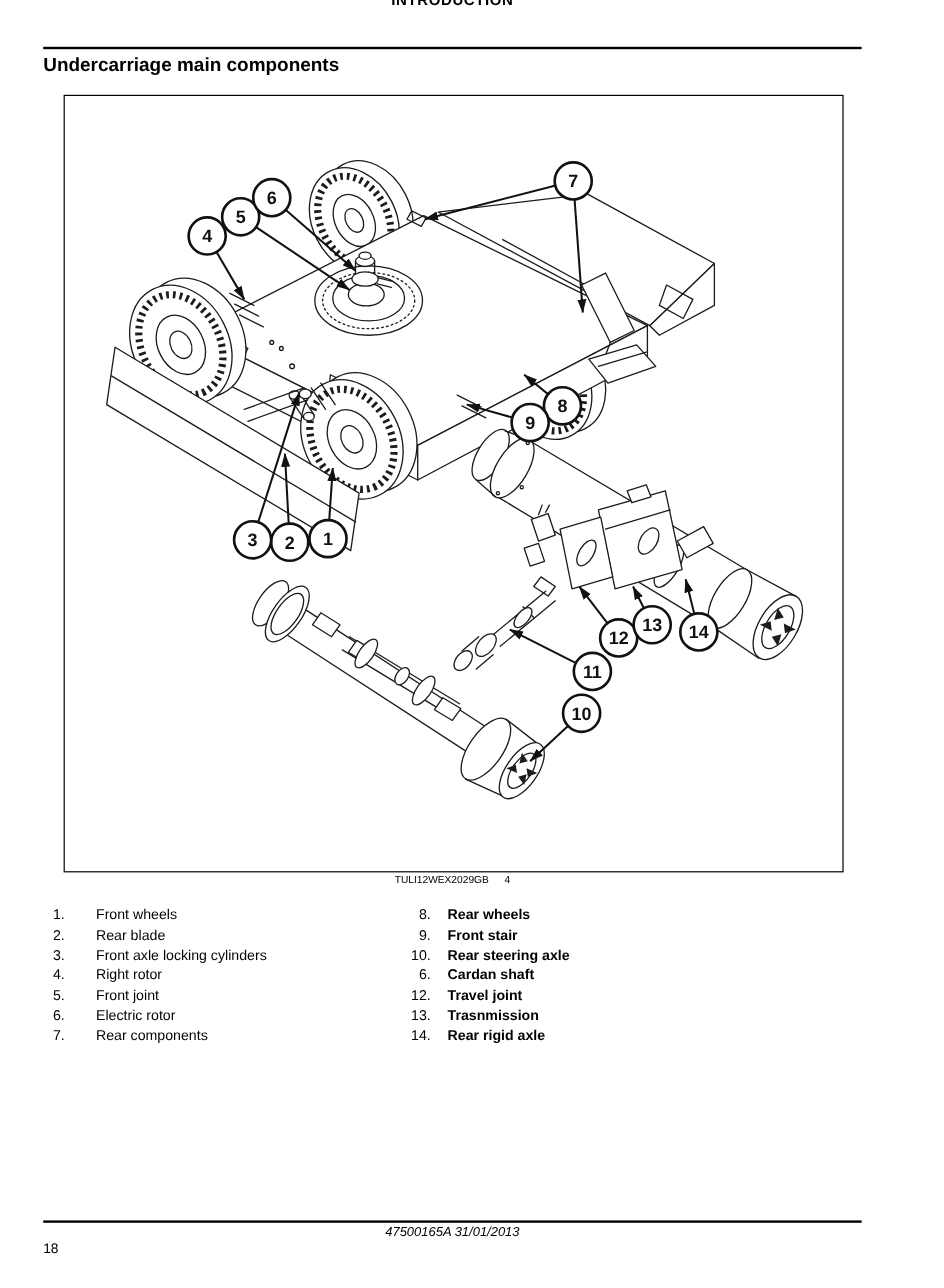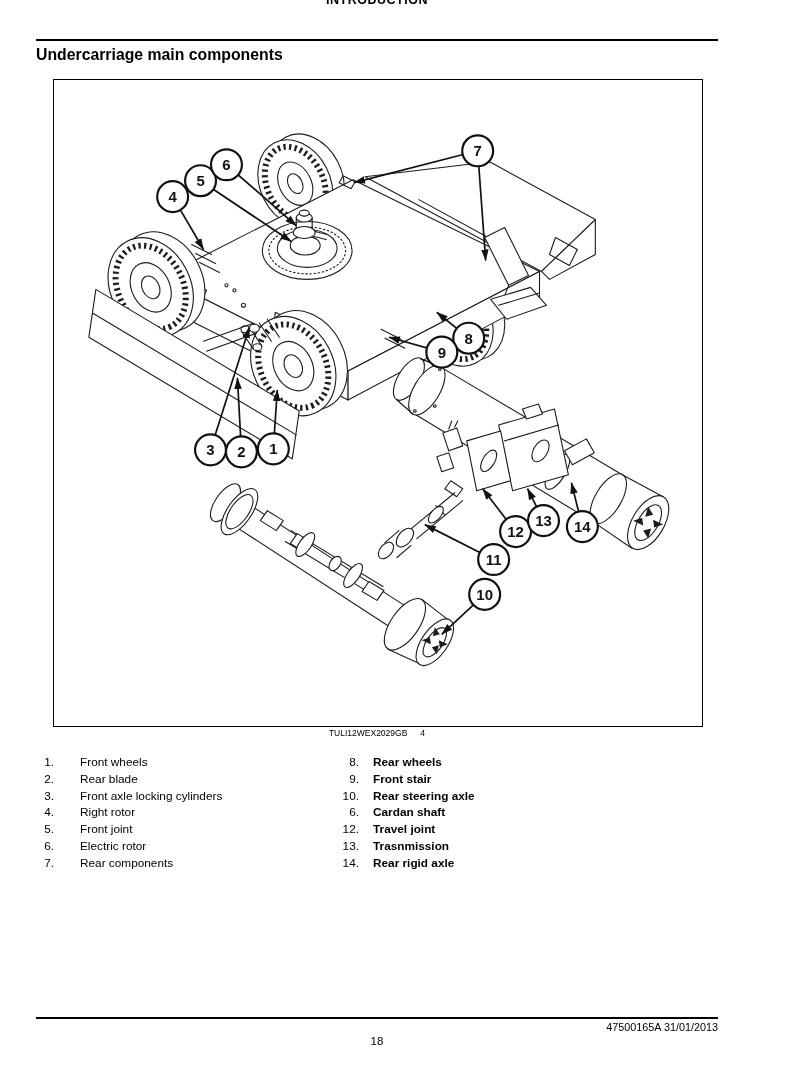--- a/index.html
+++ b/index.html
@@ -26,22 +26,22 @@
     display:flex;justify-content:center;align-items:baseline;gap:13px;
     font-size:8.5px;color:#000;
   }
   .legend-col{position:absolute;top:754px;font-size:11.8px;line-height:16.8px;}
   .legend-col.left{left:25px;}
   .legend-col.right{left:330px;}
   .legend-row{display:flex;}
   .legend-num{width:29px;text-align:right;flex:none;}
   .legend-col.left .legend-label{margin-left:26px;}
   .legend-col.right .legend-label{margin-left:14px;font-weight:bold;}
-  .footer-doc{position:absolute;top:1021px;left:36px;width:682px;text-align:right;font-size:10.8px;}
-  .footer-page{position:absolute;top:1035px;left:36px;width:682px;text-align:center;font-size:11.5px;}
+  .footer-doc{position:absolute;top:1021px;left:36px;width:682px;text-align:center;font-size:10.8px;font-style:italic;}
+  .footer-page{position:absolute;top:1035px;left:36px;width:682px;font-size:11.5px;}
 
   
   .art{stroke:#1c1c1c;stroke-width:1.1;fill:none;stroke-linejoin:round;stroke-linecap:round;}
   .artw{fill:#ffffff;}
   .artf{fill:#1c1c1c;stroke:none;}
   .tread{stroke:#1c1c1c;stroke-width:6;fill:none;stroke-dasharray:2.3 3.3;}
   .leader{stroke:#111;stroke-width:1.7;fill:none;}
   .callout-circle{fill:#fff;stroke:#111;stroke-width:2.2;}
   .callout-num{font-family:"Liberation Sans",sans-serif;font-size:15px;font-weight:700;fill:#111;text-anchor:middle;}
 </style>

